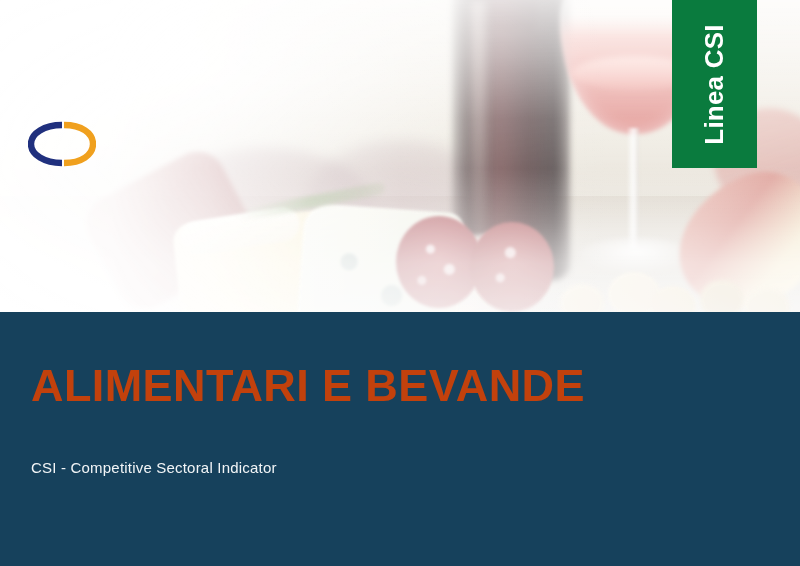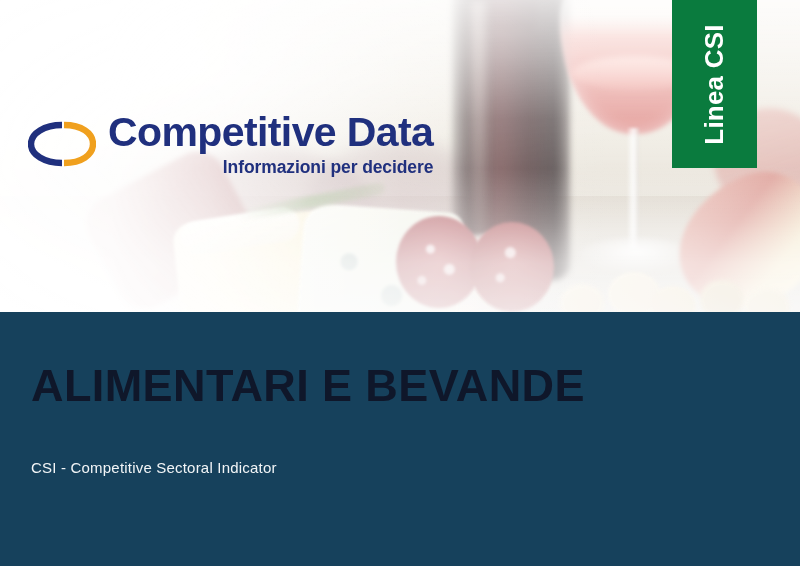--- a/index.html
+++ b/index.html
@@ -319,21 +319,21 @@
   
   .dark-panel {
     position: absolute;
     left: 0; top: 312px;
     width: 800px; height: 254px;
     background: #16415c;
   }
   .cover-title {
     position: absolute;
     left: 31px; top: 362px;
-    color: #0f172a;
+    color: #c2410c;
     font-size: 45px;
     font-weight: bold;
     letter-spacing: .4px;
     line-height: 1.05;
     white-space: nowrap;
     font-family: "Liberation Sans", sans-serif;
   }
   .cover-subtitle {
     position: absolute;
     left: 31px; top: 459px;
@@ -397,23 +397,19 @@
 
   <div class="ribbon">
     <span class="ribbon-text">Linea CSI</span>
   </div>
 
   <div class="logo-block">
     <svg class="logo-mark" viewBox="0 0 68 46">
       <path d="M34 4 C16.5 4 3 12.2 3 23 C3 33.8 16.5 42 34 42" fill="none" stroke="#20307e" stroke-width="6.4" stroke-linecap="butt"></path>
       <path d="M36 42 C53.5 42 65 33.8 65 23 C65 12.2 53.5 4 36 4" fill="none" stroke="#f0a01e" stroke-width="6.4" stroke-linecap="butt"></path>
     </svg>
-    <div class="logo-words">
-      <div class="logo-name">Competitive Data</div>
-      <div class="logo-tagline">Informazioni per decidere</div>
-    </div>
   </div>
 
   <div class="dark-panel"></div>
   <div class="cover-title">ALIMENTARI E BEVANDE</div>
   <div class="cover-subtitle">CSI - Competitive Sectoral Indicator</div>
 
 </div>
 
 </body></html>

